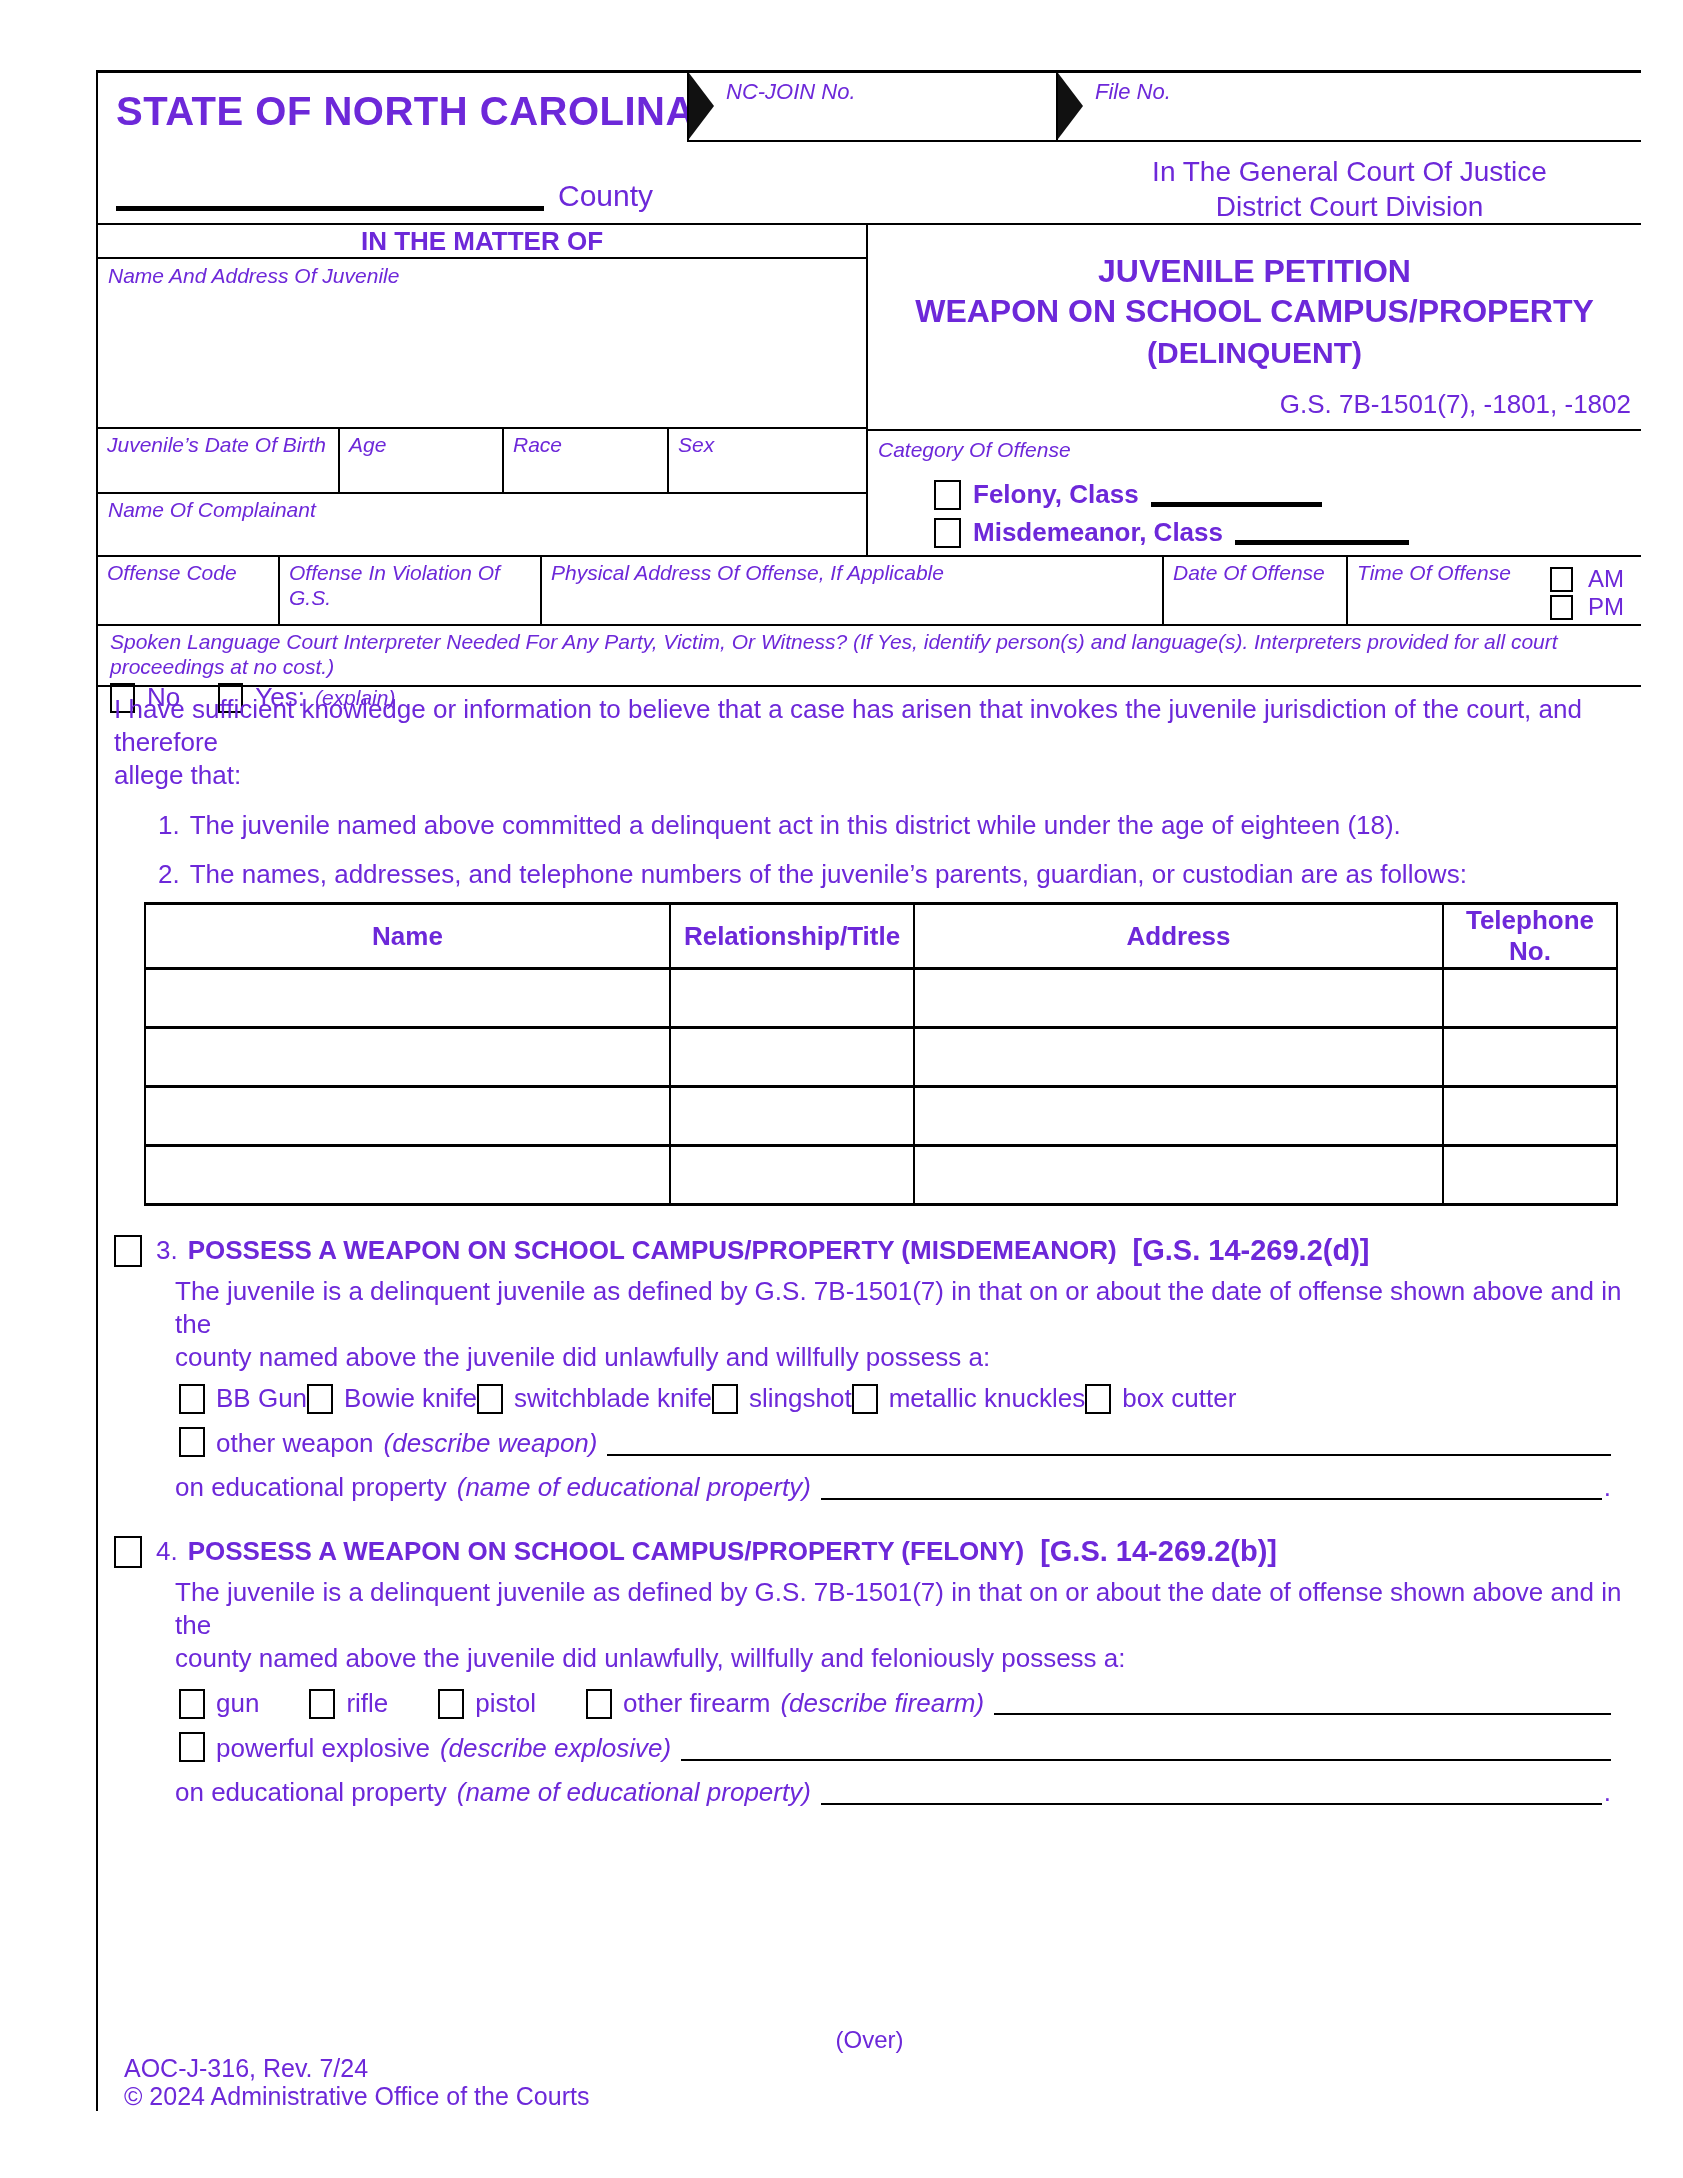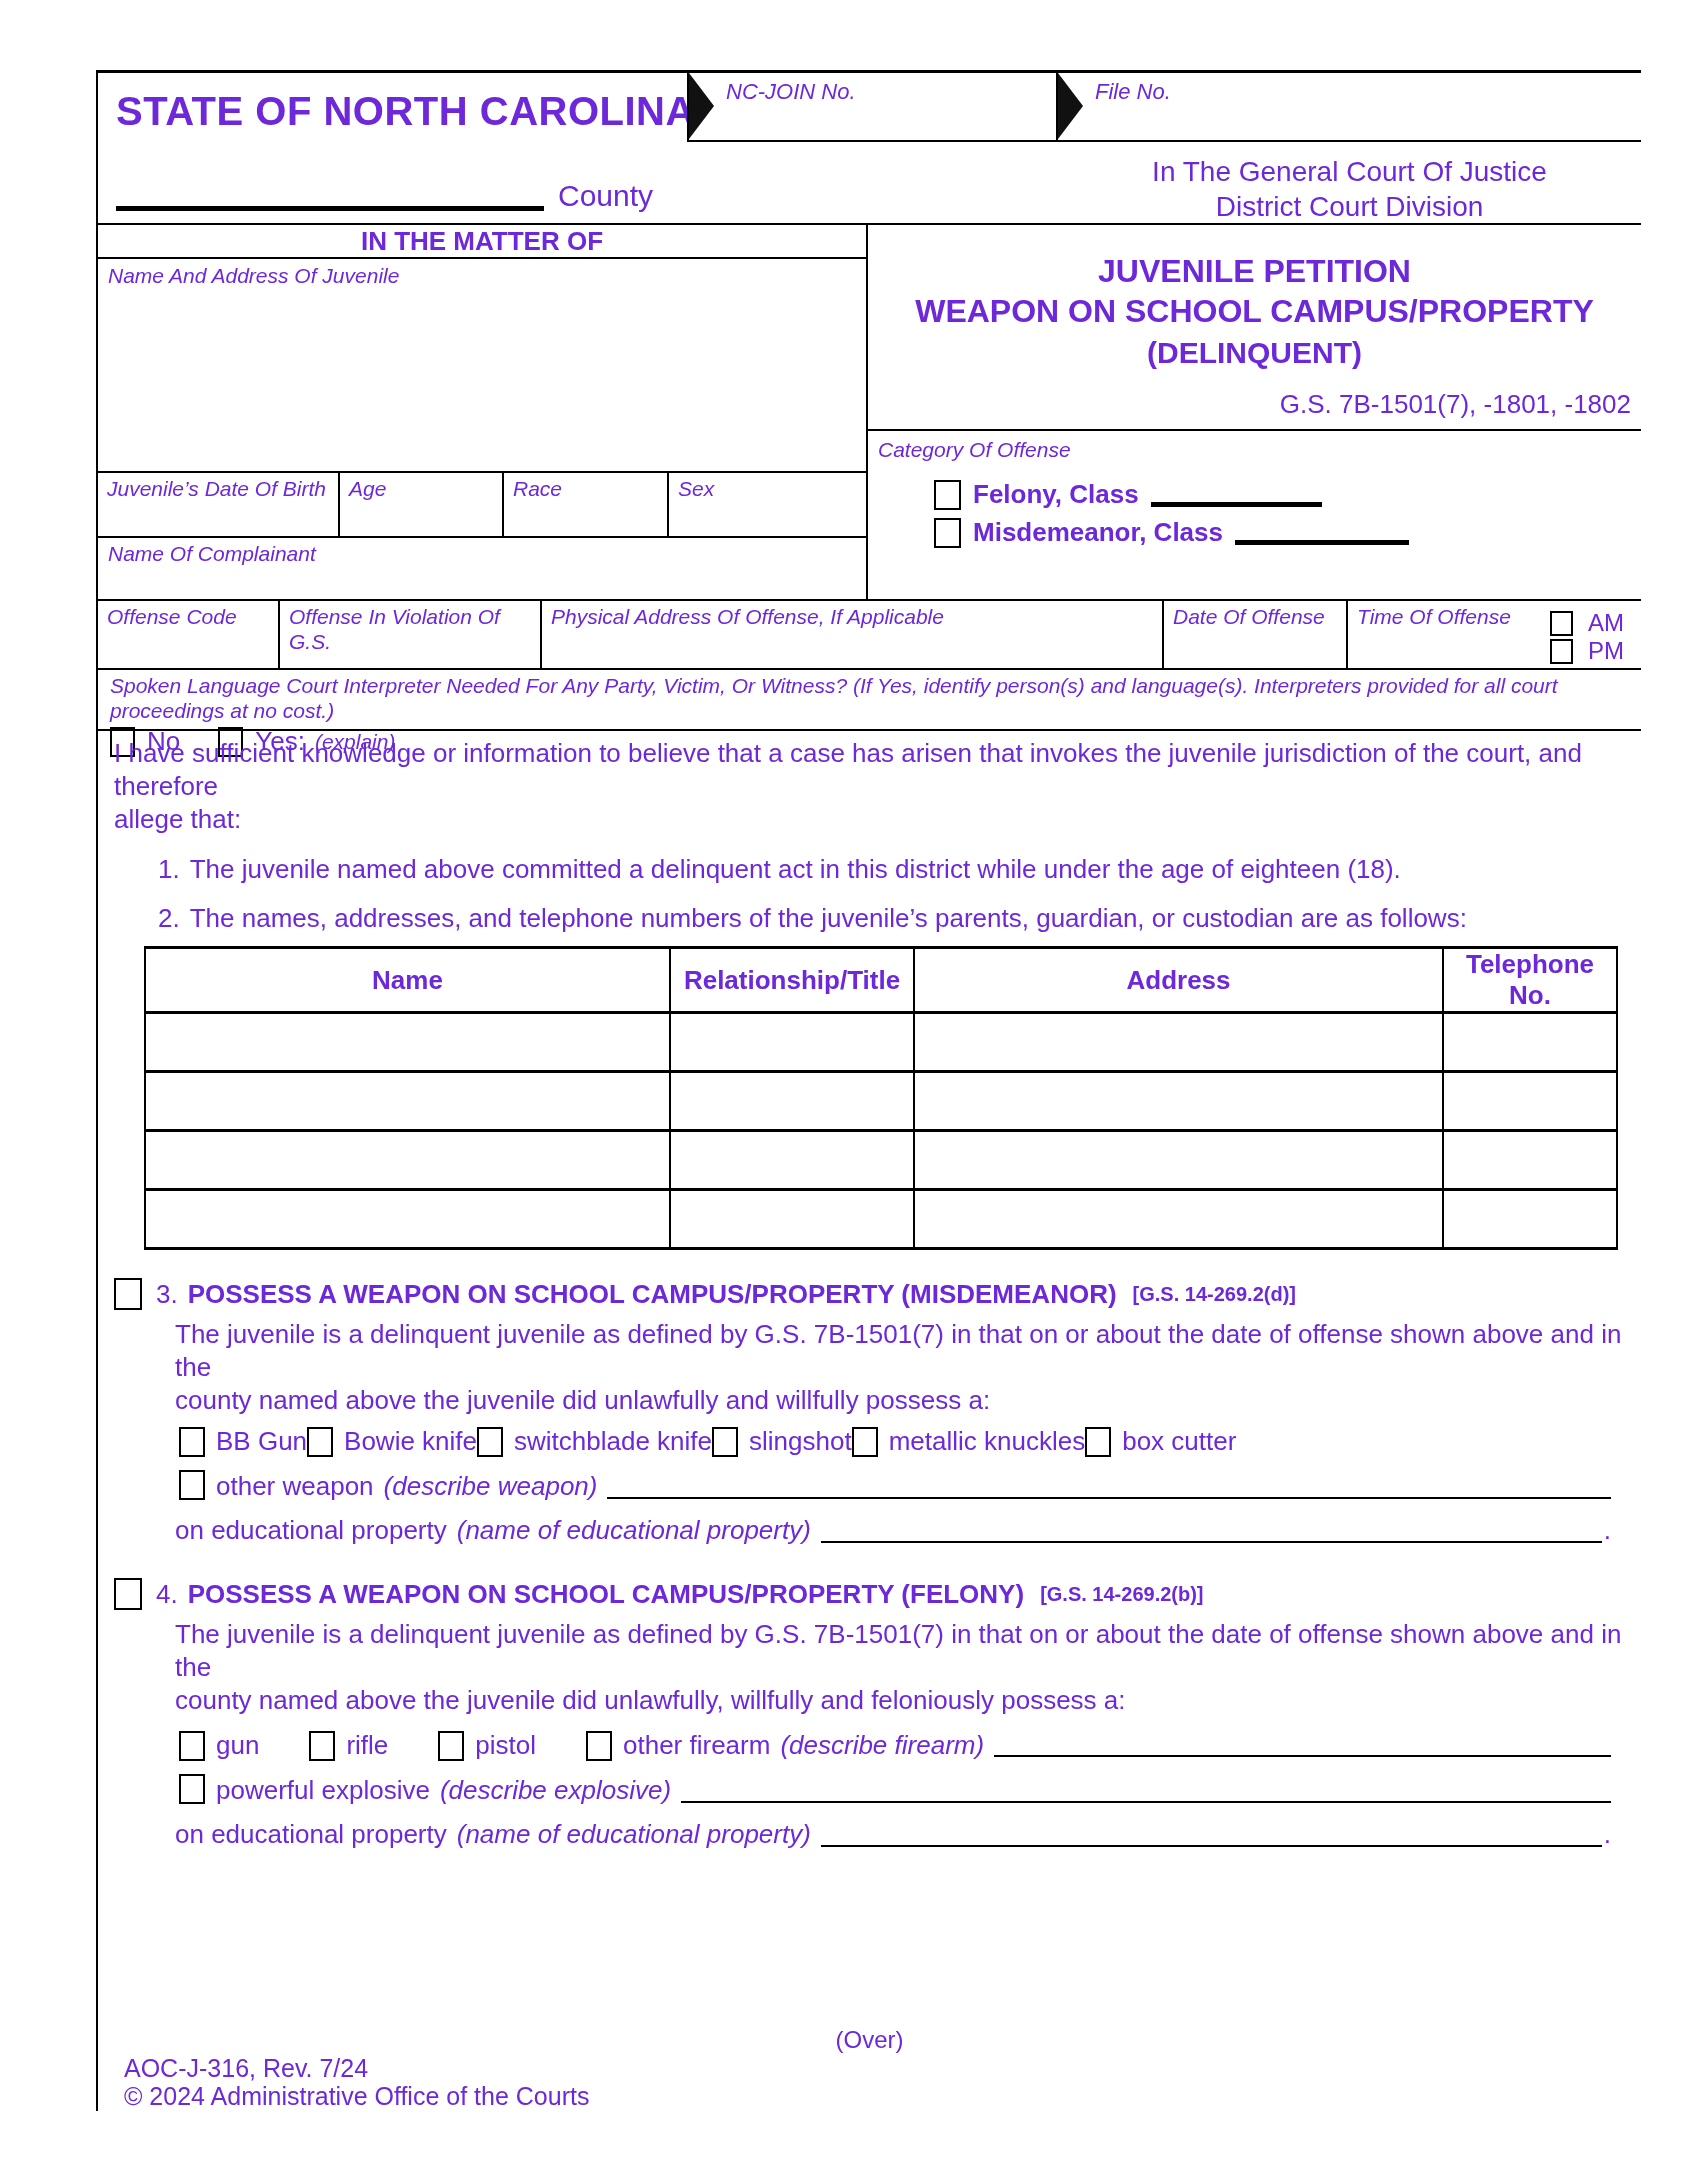--- a/index.html
+++ b/index.html
@@ -25,21 +25,21 @@
   .county-row { display:flex; height:81px; }
   .county-left { width:960px; display:flex; align-items:flex-end; padding:0 0 12px 18px; }
   .county-line { display:inline-block; width:428px; border-bottom:5px solid #000; height:34px; }
   .county-label { font-size:30px; margin-left:14px; line-height:30px; }
   .court-right { flex:1; text-align:center; font-size:28px; line-height:35px; padding-top:12px; }
   
   .matter-row { display:flex; border-top:2px solid #000; }
   .col-left { width:770px; border-right:2px solid #000; }
   .matter-head { height:34px; border-bottom:2px solid #000; text-align:center; font-weight:bold; font-size:26px; line-height:32px; }
   .flabel { font-style:italic; font-size:21px; line-height:25px; }
-  .name-addr { height:212px; padding:4px 0 0 10px; }
+  .name-addr { height:168px; padding:4px 0 0 10px; }
   .dob-row { display:flex; border-top:2px solid #000; height:65px; }
   .dob-row .cell { padding:3px 0 0 9px; }
   .c-dob { width:240px; }
   .c-age { width:164px; border-left:2px solid #000; }
   .c-race { width:165px; border-left:2px solid #000; }
   .c-sex { flex:1; border-left:2px solid #000; }
   .compl-row { border-top:2px solid #000; height:63px; padding:3px 0 0 10px; }
   .col-right { flex:1; display:flex; flex-direction:column; }
   .title-block { height:204px; text-align:center; padding-top:26px; }
   .pt-main { font-size:32px; font-weight:bold; line-height:40px; }
@@ -80,21 +80,21 @@
   .guardian-table { border-collapse:collapse; table-layout:fixed; margin:12px 0 0 30px; width:1471px; }
   .guardian-table th { font-size:26px; font-weight:bold; height:40px; text-align:center; vertical-align:middle;
       border-top:3px solid #000; border-bottom:3px solid #000; border-left:2px solid #000; border-right:2px solid #000; }
   .guardian-table td { height:59px; border:2px solid #000; border-top:3px solid #000; border-bottom:3px solid #000; }
   
   .section { margin-top:28px; }
   .sec-head { display:flex; align-items:center; }
   .cb-sec { display:inline-block; width:28px; height:32px; border:2px solid #000; flex:none; margin-right:14px; }
   .sec-num { font-size:26px; margin-right:10px; }
   .sec-title { font-size:26px; font-weight:bold; white-space:nowrap; }
-  .sec-statute { font-size:20px; font-weight:bold; margin-left:16px; white-space:nowrap; }
+  .sec-statute { font-size:29px; font-weight:bold; margin-left:16px; white-space:nowrap; }
   .sec-body { margin:8px 0 0 61px; width:1447px; font-size:26px; line-height:33px; }
   .weapon-row { display:flex; align-items:center; margin:9px 0 0 65px; font-size:26px; }
   .wr3 { } .wr4 { gap:50px; }
   .witem { display:flex; align-items:center; }
   .cb-w { display:inline-block; width:26px; height:30px; border:2px solid #000; flex:none; margin-right:11px; }
   .fill-row { display:flex; align-items:flex-end; margin:13px 6px 0 65px; font-size:26px; }
   .fill-row .cb-w { align-self:center; margin-bottom:2px; }
   .fill-label { white-space:nowrap; }
   .fill-hint { font-style:italic; white-space:nowrap; margin-left:10px; }
   .uline { flex:1; border-bottom:2px solid #000; height:26px; margin:0 0 3px 10px; }

